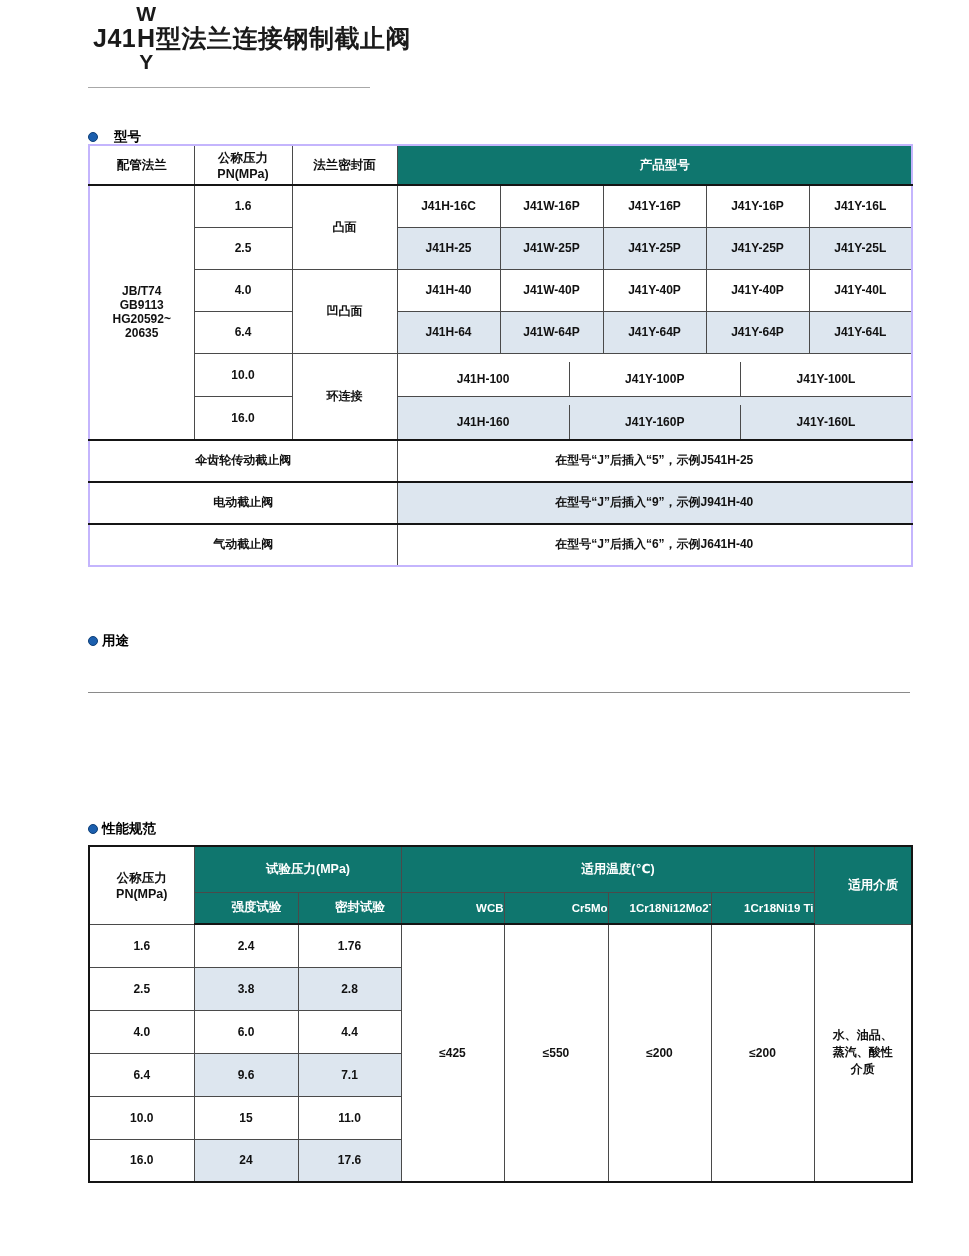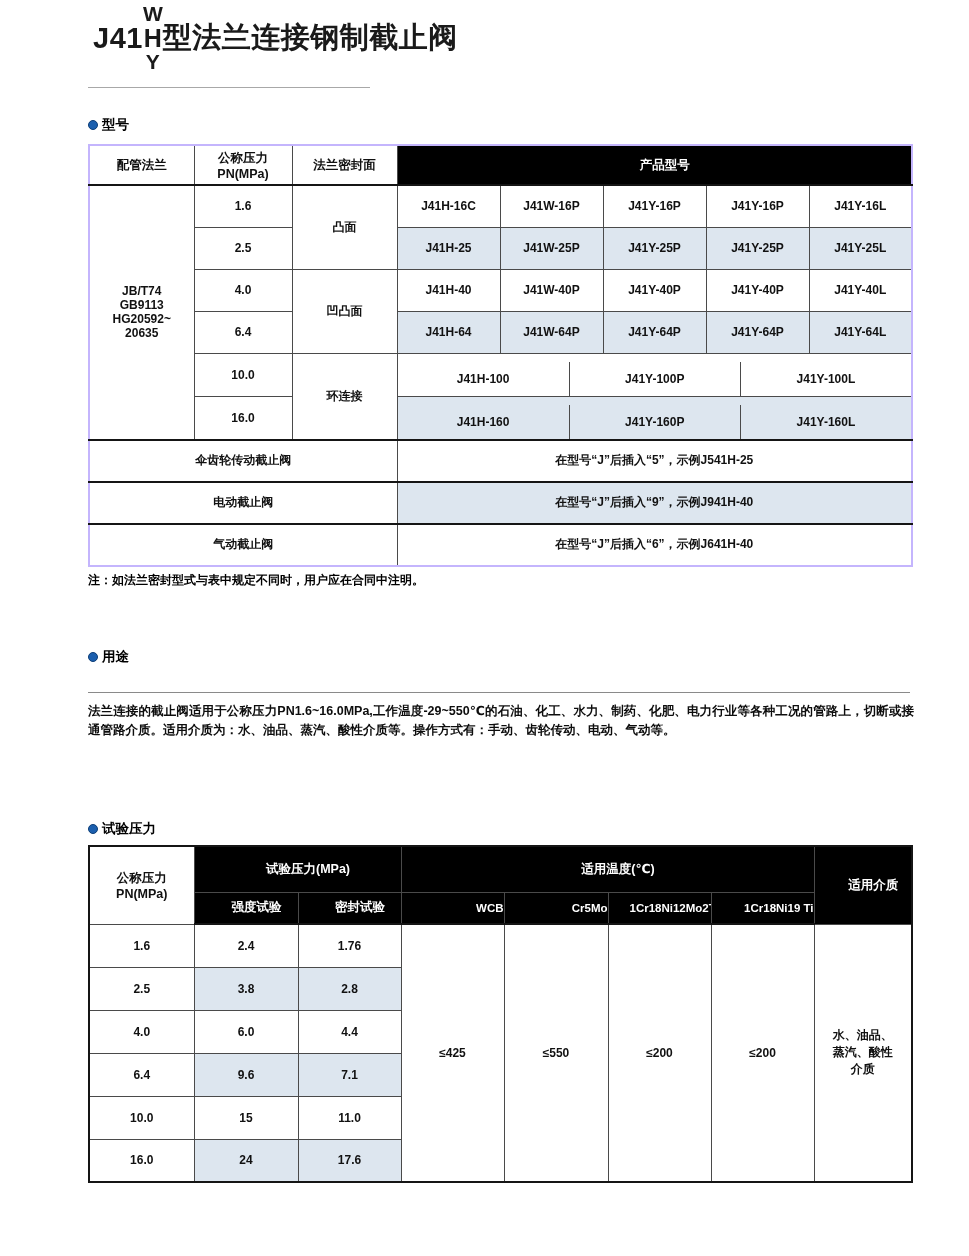--- a/index.html
+++ b/index.html
@@ -2,40 +2,40 @@
 <html><head>
 <meta charset="utf-8">
 <style>
   * { margin:0; padding:0; box-sizing:border-box; }
   html,body { background:#fff; }
   body { font-family:"Liberation Sans","DejaVu Sans",sans-serif; color:#111; }
   .page { position:relative; width:969px; height:1256px; background:#fff; overflow:hidden; }
 
   
   .title { position:absolute; left:93px; top:2px; display:flex; align-items:center; font-weight:bold; color:#1a1a1a; }
-  .t-main { font-size:29px; letter-spacing:0.5px; }
+  .t-main { font-size:25px; letter-spacing:0.5px; }
   .why { display:flex; flex-direction:column; align-items:center; line-height:24px; }
   .why .small { font-size:21px; }
   .why .big { font-size:25px; }
   .divider-title { position:absolute; left:88px; top:87px; width:282px; height:1px; background:#a8a8a8; }
 
   
   .sec { position:absolute; left:88px; display:flex; align-items:center; font-weight:bold; font-size:13.5px; color:#000; }
   .bullet { width:10px; height:10px; border-radius:50%; background:#1b5fae; border:1px solid #0d3e77; margin-right:4px; flex:0 0 auto; }
-  .sec-model { top:116px; }
-  .sec-usage { top:648px; }
+  .sec-model { top:128px;gap:12px; }
+  .sec-usage { top:632px; }
   .sec-perf  { top:820px; }
   .divider-usage { position:absolute; left:88px; top:692px; width:822px; height:1px; background:#8a8a8a; }
 
   
   table { border-collapse:collapse; table-layout:fixed; position:absolute; left:88px; }
   td { border:1px solid #4a4a4a; text-align:center; vertical-align:middle; font-size:12px; font-weight:bold; color:#111; overflow:hidden; }
   .pre { white-space:pre-line; }
   .hw { background:#fff; font-size:12.5px; }
-  .hb { background:#000000; color:#fff; font-size:12.5px;padding-left:21px; }
+  .hb { background:#0f766e; color:#fff; font-size:12.5px;padding-left:21px; }
   .sh { background:#dde6ef; }
 
   
   .tbl1 { top:144px; width:823px; border:2px solid #c4b5fd; }
   .tbl1 td { height:42px; }
   .tbl1 tr.hrow td { height:40px; border-bottom:2px solid #151515; }
   .tbl1 td.m3 { padding:0; }
   .g3 { display:grid; grid-template-columns:1fr 1fr 1fr; height:42px; }
   .g3c { display:flex; align-items:center; justify-content:center; border-left:1px solid #4a4a4a; font-size:12px; font-weight:bold;margin-top:8px; }
   .g3c:first-child { border-left:none; }
@@ -160,32 +160,30 @@
       <td colspan="3">电动截止阀</td>
       <td colspan="5" class="sh">在型号“J”后插入“9”，示例J941H-40</td>
     </tr>
     <tr class="spec">
       <td colspan="3">气动截止阀</td>
       <td colspan="5">在型号“J”后插入“6”，示例J641H-40</td>
     </tr>
   </tbody>
     </table>
 
-  <div class="footnote">注：如法兰密封型式与表中规定不同时，用户应在合同中注明。</div>
 
   <div class="sec sec-usage">
     <span class="bullet"></span>
     <span>用途</span>
   </div>
   <div class="divider-usage"></div>
-  <div class="usage-text">法兰连接的截止阀适用于公称压力PN1.6~16.0MPa,工作温度-29~550℃的石油、化工、水力、制药、化肥、电力行业等各种工况的管路上，切断或接通管路介质。适用介质为：水、油品、蒸汽、酸性介质等。操作方式有：手动、齿轮传动、电动、气动等。</div>
 
   <div class="sec sec-perf">
     <span class="bullet"></span>
-    <span>试验压力</span>
+    <span>性能规范</span>
   </div>
 
   <table class="tbl2">
     <colgroup>
       <col style="width:105px">
         <col style="width:104px">
         <col style="width:103px">
         <col style="width:103px">
       <col style="width:104px">
         <col style="width:103px">

